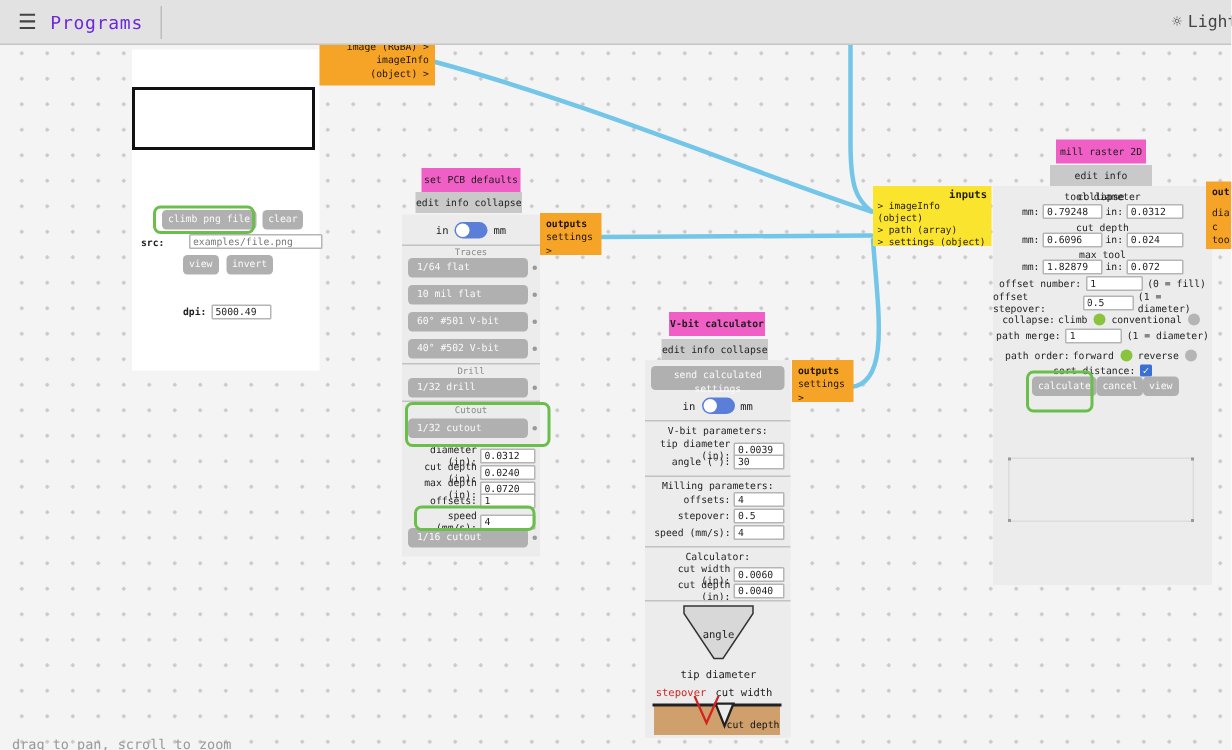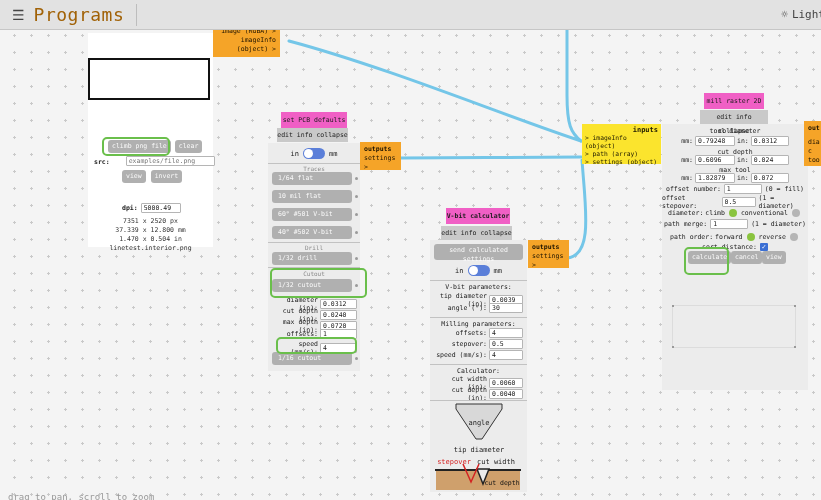--- a/index.html
+++ b/index.html
@@ -11,21 +11,21 @@
     background-image:radial-gradient(#c9c9c9 1px, rgba(0,0,0,0) 1.3px);
     background-size:17px 17px; background-position:6px 10px;
   }
   
   #topbar {
     position:absolute; left:0; top:0; width:821px; height:30px;
     background:#e2e2e2; border-bottom:1px solid #c6c6c6; z-index:10;
     display:flex; align-items:center;
   }
   #topbar .burger { font-size:14px; color:#444; margin-left:12px; cursor:pointer;}
-  #topbar .title { font-size:18px; color:#a16207; margin-left:9px; letter-spacing:0.5px;}
+  #topbar .title { font-size:12px; color:#6d28d9; margin-left:9px; letter-spacing:0.5px;}
   #topbar .vsep { width:1px; height:22px; background:#bdbdbd; margin-left:12px; }
   #topbar .theme { position:absolute; right:-4px; top:8px; font-size:11px; color:#444; display:flex; gap:4px; align-items:center;}
   
   .node-hdr {
     position:absolute; background:#f05fc5; color:#1c1c1c; z-index:3;
     font-size:6.5px; text-align:center; line-height:16px; height:16px;
   }
   .menubar {
     position:absolute; background:#c9c9c9; color:#222; z-index:3;
     font-size:6.5px; text-align:center; line-height:14px; height:14px; cursor:pointer;
@@ -64,21 +64,21 @@
 
   <svg width="821" height="500" style="position:absolute;left:0;top:0;z-index:1;pointer-events:none;">
     <g fill="none" stroke="#74c6e8" stroke-width="3" stroke-linecap="round">
       <path d="M289,41 C390,68 510,118 581,141"></path>
       <path d="M567,28 L567,95 C567,125 571,133 581,141"></path>
       <path d="M400,158 C450,158 535,157 581,157"></path>
       <path d="M567,258 C594,256 585,205 582,160"></path>
     </g>
   </svg>
 
-  <div class="orange-node" style="left:213px;top:24px;width:67px;text-align:right;">
+  <div class="orange-node" style="left:213px;top:24px;width:77px;text-align:right;">
     <div>image (RGBA) &gt;</div>
     <div>imageInfo (object) &gt;</div>
   </div>
 
   <div style="position:absolute;left:88px;top:33px;width:125px;height:214px;background:#fff;z-index:2;">
     <div style="position:absolute;left:0px;top:25px;width:122px;height:42px;background:#fff;border:2px solid #111;"></div>
     <div style="position:absolute;left:20px;top:107px;width:105px;display:flex;gap:4px;">
       <button class="btn">climb png file</button>
       <button class="btn">clear</button>
     </div>
@@ -86,26 +86,20 @@
       <span>src:</span>
       <input class="inp" style="width: 89px; font-weight: normal; color: rgb(119, 119, 119);" value="examples/file.png">
     </div>
     <div style="position:absolute;left:34px;top:137px;display:flex;gap:5px;">
       <button class="btn">view</button>
       <button class="btn">invert</button>
     </div>
     <div style="position:absolute;left:34px;top:170px;display:flex;align-items:center;gap:3px;font-size:6.5px;font-weight:bold;">
       <span>dpi:</span>
       <input class="inp" style="width: 40px; font-weight: normal;" value="5000.49">
-    </div>
-    <div style="position:absolute;left:0;top:184px;width:100%;text-align:center;font-size:6.5px;line-height:9px;color:#333;">
-      <div>7351 x 2520 px</div>
-      <div>37.339 x 12.800 mm</div>
-      <div>1.470 x 0.504 in</div>
-      <div>linetest.interior.png</div>
     </div>
   </div>
   <div class="greenbox" style="left:102px;top:137px;width:68px;height:19px;"></div>
 
   <div class="node-hdr" style="left:281px;top:112px;width:66px;">set PCB defaults</div>
   <div class="menubar" style="left:277px;top:128px;width:71px;">edit info collapse</div>
   <div class="nodebody" style="left:268px;top:143px;width:92px;height:228px;">
     <div class="frow" style="top:5px;">
       <span class="toggle">
         <span>in</span>
@@ -266,21 +260,21 @@
       <span>offset number:</span>
       <input class="inp" style="width: 38px;" value="1">
       <span>(0 = fill)</span>
     </div>
     <div class="frow" style="top:70px;gap:3px;">
       <span>offset stepover:</span>
       <input class="inp" style="width: 34px;" value="0.5">
       <span>(1 = diameter)</span>
     </div>
     <div class="frow" style="top:85px;gap:2px;">
-      <span>diameter:</span>
+      <span>collapse:</span>
       <span>climb</span>
       <span class="radio on"></span>
       <span>conventional</span>
       <span class="radio off"></span>
     </div>
     <div class="frow" style="top:95px;gap:3px;">
       <span>path merge:</span>
       <input class="inp" style="width: 38px;" value="1">
       <span>(1 = diameter)</span>
     </div>

